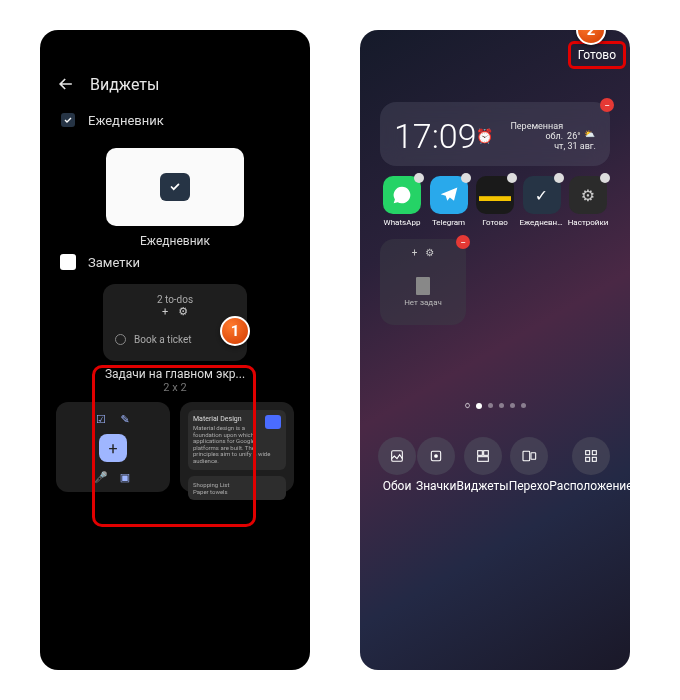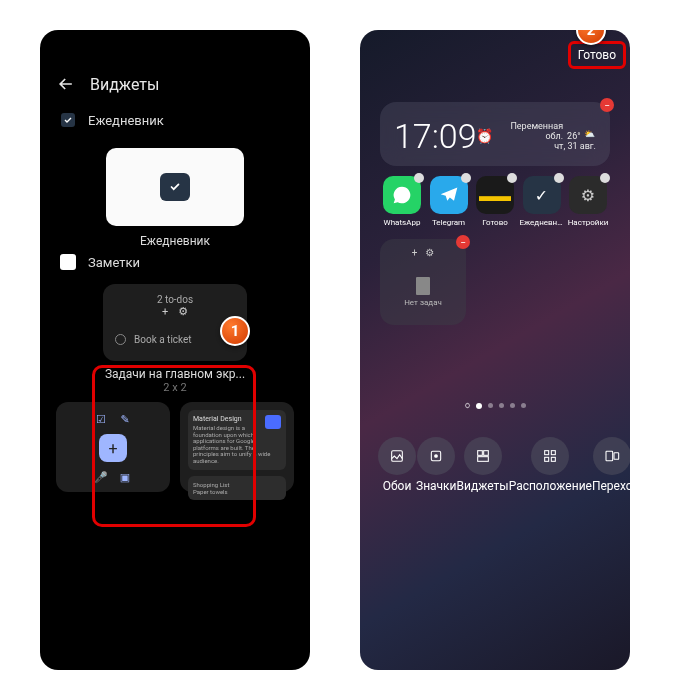--- a/index.html
+++ b/index.html
@@ -282,32 +282,32 @@
               <rect x="4" y="4" width="7" height="7"></rect>
               <rect x="13" y="4" width="7" height="7"></rect>
               <rect x="4" y="13" width="16" height="7"></rect>
             </svg>
           </div>
         <div class="bb-lbl">Виджеты</div>
       </div>
       <div class="bb-item">
         <div class="bb-ic">
             <svg viewBox="0 0 24 24" fill="none" stroke="#fff" stroke-width="1.6">
+              <rect x="3" y="5" width="10" height="14" rx="1"></rect>
+              <rect x="15" y="7" width="7" height="10" rx="1"></rect>
+            </svg>
+          </div>
+        <div class="bb-lbl">Перехо</div>
+      </div>
+      <div class="bb-item">
+        <div class="bb-ic">
+            <svg viewBox="0 0 24 24" fill="none" stroke="#fff" stroke-width="1.6">
               <rect x="4" y="4" width="6" height="6"></rect>
               <rect x="14" y="4" width="6" height="6"></rect>
               <rect x="4" y="14" width="6" height="6"></rect>
               <rect x="14" y="14" width="6" height="6"></rect>
             </svg>
           </div>
         <div class="bb-lbl">Расположение</div>
       </div>
-      <div class="bb-item">
-        <div class="bb-ic">
-            <svg viewBox="0 0 24 24" fill="none" stroke="#fff" stroke-width="1.6">
-              <rect x="3" y="5" width="10" height="14" rx="1"></rect>
-              <rect x="15" y="7" width="7" height="10" rx="1"></rect>
-            </svg>
-          </div>
-        <div class="bb-lbl">Перехо</div>
-      </div>
     </div>
   </div>
 </div>
 
 </body></html>

